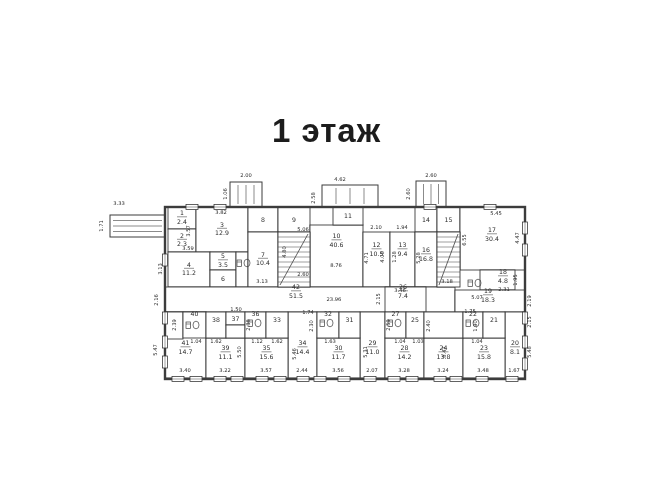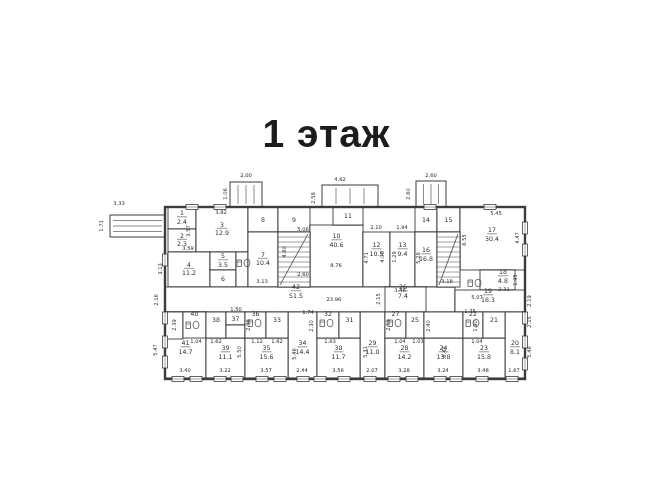--- a/index.html
+++ b/index.html
@@ -1,19 +1,19 @@
 <!DOCTYPE html>
 <html><head>
 <meta charset="utf-8">
 <style>
   html,body{margin:0;padding:0;background:#ffffff;}
   .stage{position:relative;width:653px;height:489px;background:#ffffff;overflow:hidden;
          font-family:"Liberation Sans",sans-serif;}
   .plan-title{position:absolute;left:0;top:112px;width:100%;text-align:center;
-              font-size:39px;font-weight:800;letter-spacing:1px;color:#1c1c1c;
+              font-size:33px;font-weight:800;letter-spacing:1px;color:#1c1c1c;
               font-family:"Liberation Sans",sans-serif;}
   svg text{font-family:"DejaVu Sans",sans-serif;}
 </style>
 </head>
 <body>
 
 <div class="stage">
   <div class="plan-title">1 этаж</div>
   <svg width="653" height="489" viewBox="0 0 653 489" xmlns="http://www.w3.org/2000/svg" style="position:absolute;left:0;top:0;">
       <rect x="110" y="215" width="55" height="22" fill="none" stroke="#3c3c3c" stroke-width="1"></rect>

